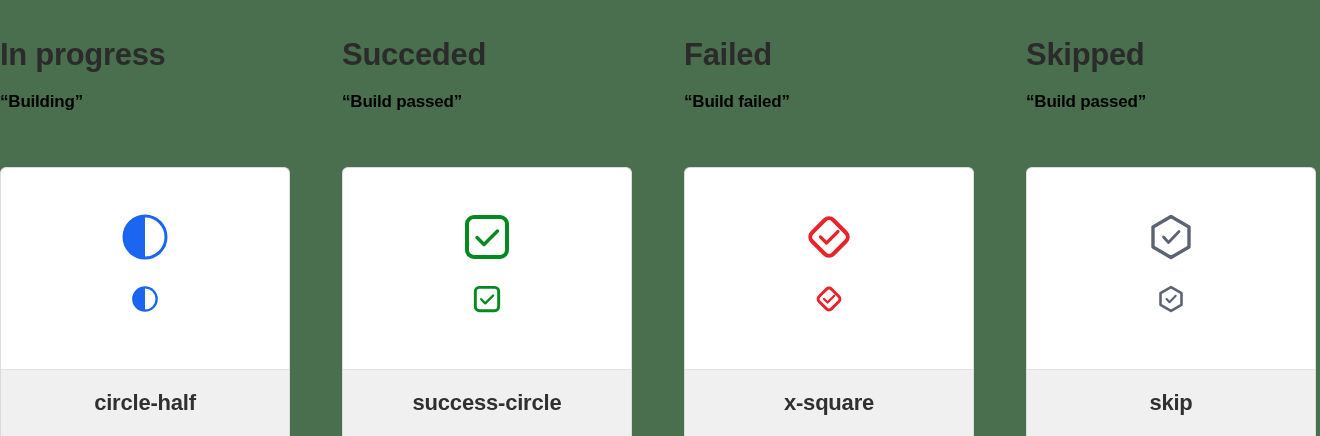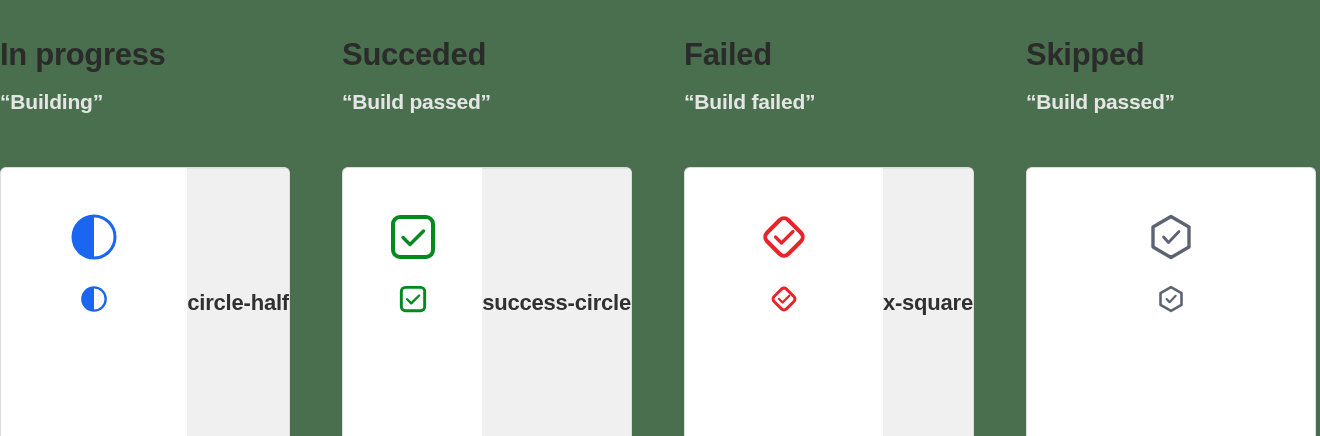--- a/index.html
+++ b/index.html
@@ -48,45 +48,45 @@
     letter-spacing: -0.3px;
     position: absolute;
     top: 38px;
     left: 0;
     white-space: nowrap;
   }
 
   .head-sub {
     margin: 0;
     padding: 0;
-    font-size: 21px;
+    font-size: 17px;
     line-height: 24px;
     font-weight: bold;
-    color: #e5e5e5;
+    color: #000000;
     letter-spacing: -0.2px;
     position: absolute;
     top: 90px;
     left: 0;
     white-space: nowrap;
   }
 
   .card {
     position: absolute;
     top: 167px;
     left: 0;
     width: 290px;
     height: 269px;
     background: #ffffff;
     border: 1px solid #dcdcdc;
     border-bottom: none;
     border-radius: 6px 6px 0 0;
     box-sizing: border-box;
     overflow: hidden;
     display: flex;
-    flex-direction: row;
+    flex-direction: column;
   }
 
   .card-body {
     flex: 1 1 auto;
     position: relative;
     display: flex;
     flex-direction: column;
     align-items: center;
     justify-content: flex-start;
     padding-top: 45px;
@@ -232,16 +232,19 @@
             <path d="M16.5 24 L21.5 29.5 L32 18.5" fill="none" stroke="#5c6372" stroke-width="2.8" stroke-linecap="round" stroke-linejoin="round"></path>
           </svg>
         </div>
         <div class="icon-slot-sm">
           <svg viewBox="0 0 48 48" xmlns="http://www.w3.org/2000/svg">
             <path d="M24 3.5 L42 14 L42 34 L24 44.5 L6 34 L6 14 Z" fill="none" stroke="#5c6372" stroke-width="4.4" stroke-linejoin="round"></path>
             <path d="M16.5 24 L21.5 29.5 L32 18.5" fill="none" stroke="#5c6372" stroke-width="3.6" stroke-linecap="round" stroke-linejoin="round"></path>
           </svg>
         </div>
       </div>
+      <div class="card-footer">
+        <span class="card-footer-label">skip</span>
+      </div>
     </div>
   </div>
 
 </div>
 
 </body></html>

